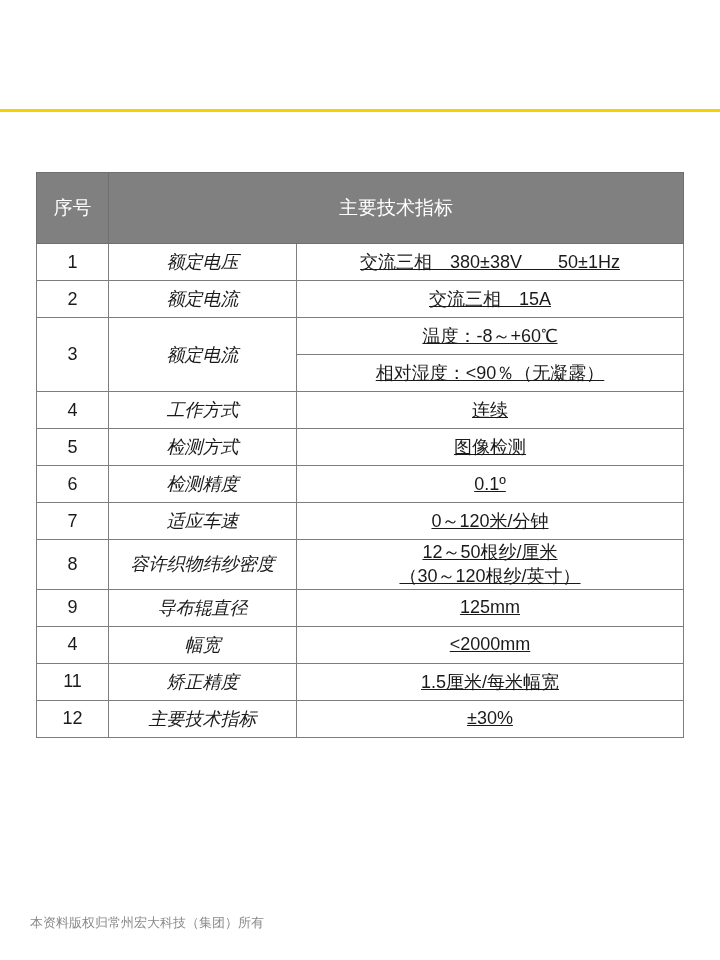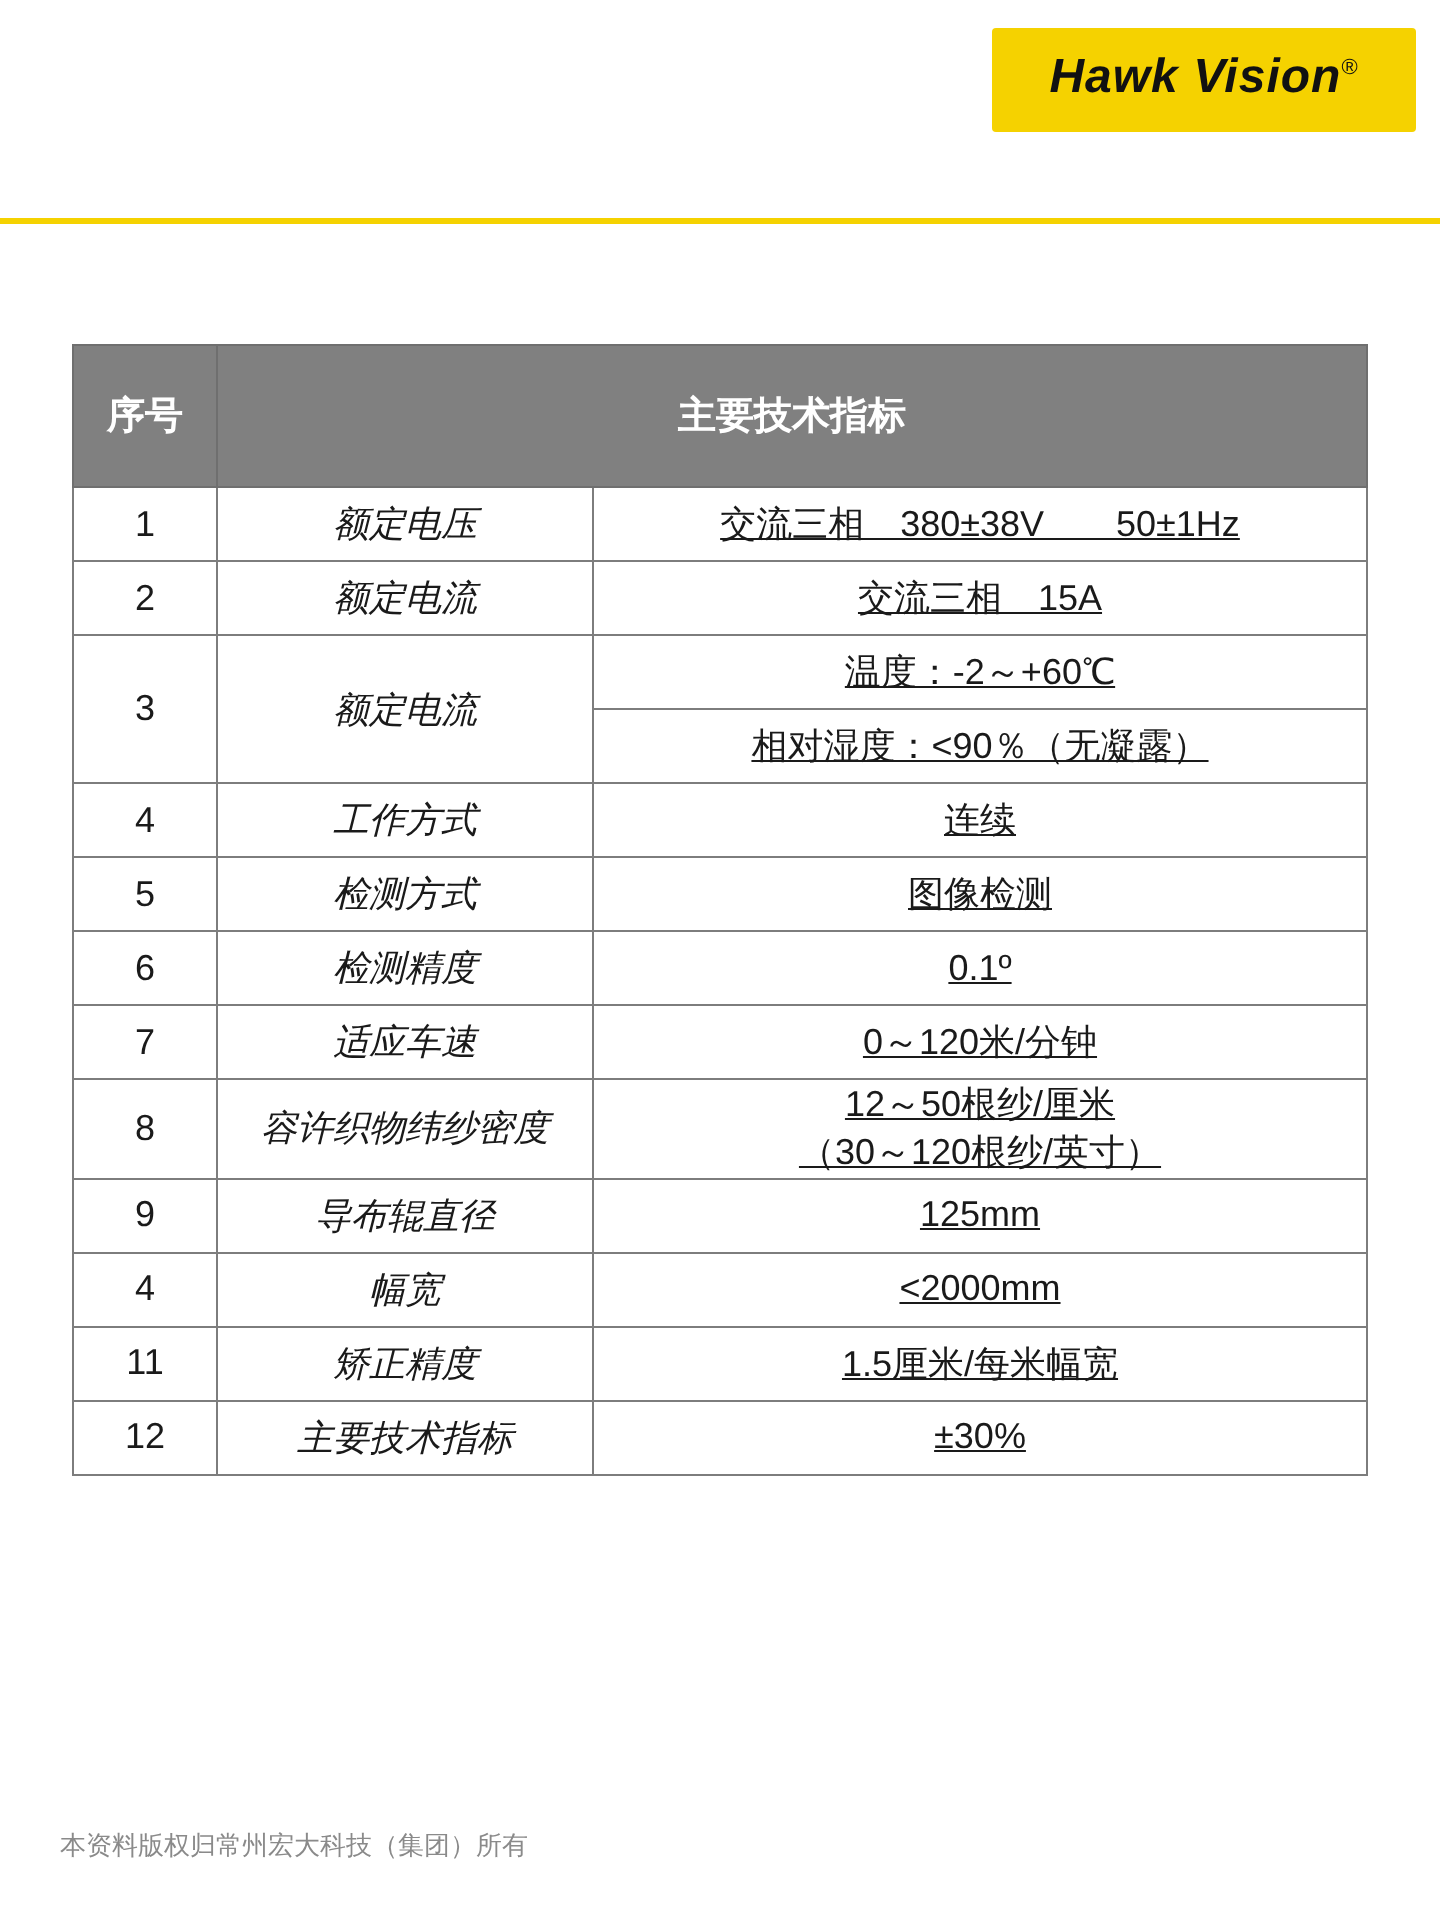--- a/index.html
+++ b/index.html
@@ -86,21 +86,21 @@
     text-align: center;
     vertical-align: middle;
     color: #1a1a1a;
     font-size: 18px;
     padding: 0;
     height: 36px;
   }
   table.spec thead th {
     background: #808080;
     color: #ffffff;
-    font-weight: bold;
+    font-weight: normal;
     font-size: 19px;
     height: 70px;
     border-color: #6f6f6f;
   }
   .col-no { width: 72px; }
   .col-item { width: 188px; }
   .col-val { width: auto; }
 
   td.cell-no { font-size: 18px; }
   td.cell-item { font-size: 18px; font-style: italic; }
@@ -117,23 +117,20 @@
     font-size: 13px;
     color: #8a8a8a;
     margin-top: 21px;
   }
 </style>
 </head>
 <body>
 
 <div class="page-header">
 
-  <div class="logo-box">
-    <div class="logo-text"><span>Hawk Vision</span><span class="logo-reg">®</span></div>
-  </div>
 
   <div class="header-rule"></div>
 </div>
 
 <div class="table-wrap">
   <table class="spec">
     <colgroup>
       <col class="col-no">
       <col class="col-item">
       <col class="col-val">
@@ -151,21 +148,21 @@
         <td class="cell-val">交流三相　380±38V　　50±1Hz</td>
       </tr>
       <tr>
         <td class="cell-no">2</td>
         <td class="cell-item">额定电流</td>
         <td class="cell-val">交流三相　15A</td>
       </tr>
       <tr>
         <td class="cell-no" rowspan="2">3</td>
         <td class="cell-item" rowspan="2">额定电流</td>
-        <td class="cell-val tall">温度：-2～+60℃</td>
+        <td class="cell-val tall">温度：-8～+60℃</td>
       </tr>
       <tr>
         <td class="cell-val tall">相对湿度：&lt;90％（无凝露）</td>
       </tr>
       <tr>
         <td class="cell-no">4</td>
         <td class="cell-item">工作方式</td>
         <td class="cell-val">连续</td>
       </tr>
       <tr>

